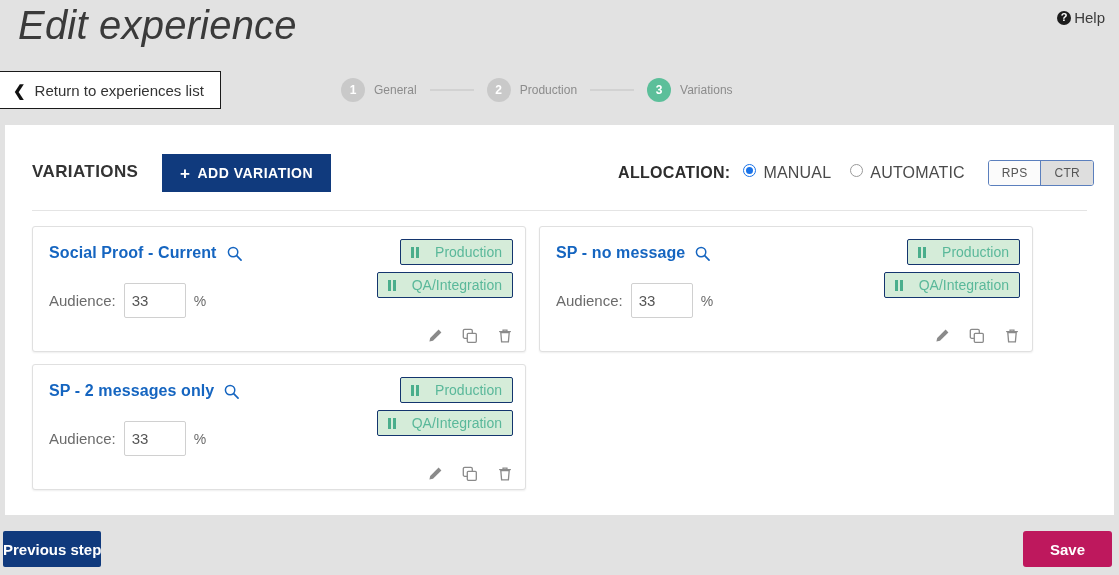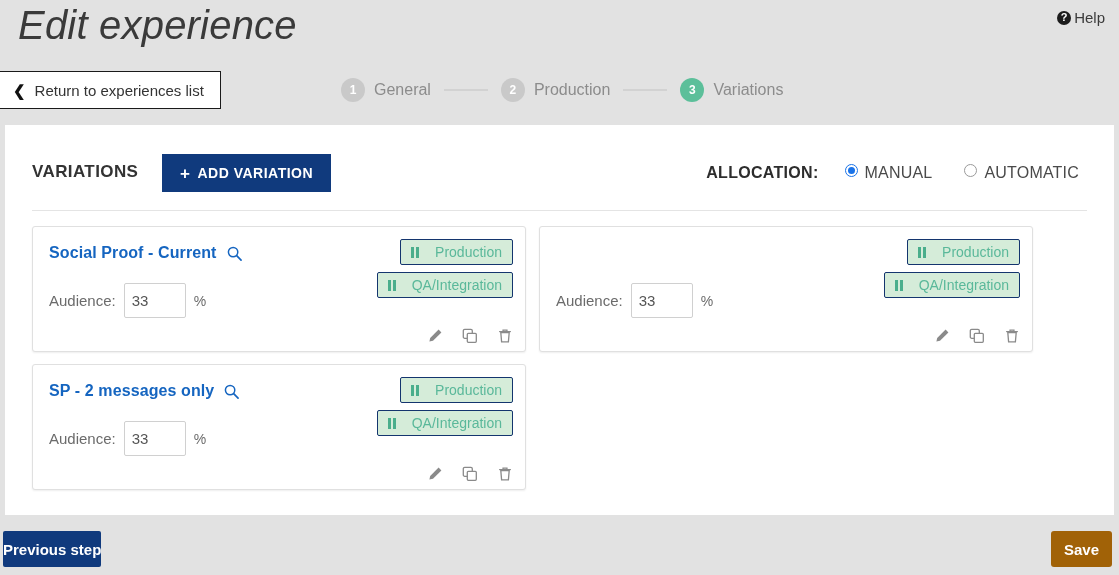--- a/index.html
+++ b/index.html
@@ -107,21 +107,21 @@
     color: #ffffff;
     font-size: 12px;
     font-weight: bold;
     display: flex;
     align-items: center;
     justify-content: center;
     line-height: 1;
   }
   .step.active .step-num { background: #5cbf9a; }
   .step-label {
-    font-size: 16px;
+    font-size: 12px;
     color: #8c8c8c;
     white-space: nowrap;
   }
   .step.active .step-label { color: #8c8c8c; }
   .step-line {
     width: 44px;
     height: 2px;
     background: #d2d2d2;
     margin: 0 13px;
   }
@@ -177,21 +177,21 @@
   }
   .add-variation-btn .plus { font-size: 17px; line-height: 1; font-weight: bold; }
 
   .allocation-group {
     position: absolute;
     right: 20px;
     top: 30px;
     height: 36px;
     display: flex;
     align-items: center;
-    gap: 17px;
+    gap: 4px;
     white-space: nowrap;
   }
   .allocation-title {
     font-size: 16px;
     font-weight: bold;
     color: #2d2d2d;
     letter-spacing: 0.3px;
     margin-right: 9px;
   }
   .radio-opt {
@@ -398,25 +398,25 @@
     cursor: pointer;
     font-family: "Liberation Sans", sans-serif;
     white-space: nowrap;
   }
   .save-btn {
     position: absolute;
     right: 7px;
     top: 16px;
     height: 36px;
     box-sizing: border-box;
-    background: #a16207;
+    background: #be185d;
     color: #ffffff;
     border: none;
     border-radius: 3px;
-    padding: 0 13px;
+    padding: 0 27px;
     font-size: 15px;
     font-weight: bold;
     cursor: pointer;
     font-family: "Liberation Sans", sans-serif;
     white-space: nowrap;
   }
 </style>
 </head>
 <body>
 
@@ -467,20 +467,24 @@
       <label class="radio-opt selected">
         <span class="radio-dot"></span>
         <span class="radio-label">MANUAL</span>
       </label>
 
       <label class="radio-opt">
         <span class="radio-dot"></span>
         <span class="radio-label">AUTOMATIC</span>
       </label>
 
+      <div class="seg-group">
+        <button class="seg-btn">RPS</button>
+        <button class="seg-btn active">CTR</button>
+      </div>
     </div>
   </div>
 
   <div class="divider"></div>
 
   <div class="cards">
 
     <div class="card">
       <div class="card-title-row">
         <span class="card-title">Social Proof - Current</span>
@@ -531,20 +535,29 @@
           <svg width="16" height="16" viewBox="0 0 16 16">
               <path d="M2.6 3.6h10.8" stroke="#8a8a8a" stroke-width="1.3" stroke-linecap="round"></path>
               <path d="M6 3.4V2.1h4v1.3" fill="none" stroke="#8a8a8a" stroke-width="1.2"></path>
               <path d="M3.8 4.6h8.4l-.8 9.2H4.6z" fill="none" stroke="#8a8a8a" stroke-width="1.3"></path>
             </svg>
         </span>
       </div>
     </div>
 
     <div class="card">
+      <div class="card-title-row">
+        <span class="card-title">SP - no message</span>
+        <span class="search-icon">
+          <svg width="15" height="15" viewBox="0 0 16 16">
+              <circle cx="6.5" cy="6.5" r="5" fill="none" stroke="#1565c0" stroke-width="1.6"></circle>
+              <line x1="10.3" y1="10.3" x2="15" y2="15" stroke="#1565c0" stroke-width="1.8" stroke-linecap="round"></line>
+            </svg>
+        </span>
+      </div>
 
       <div class="audience-row">
         <span class="audience-label">Audience:</span>
         <input class="audience-input" type="text" value="33" style="">
         <span class="pct">%</span>
       </div>
 
       <div class="badges">
         <div class="badge">
           <span class="pause-icon">

